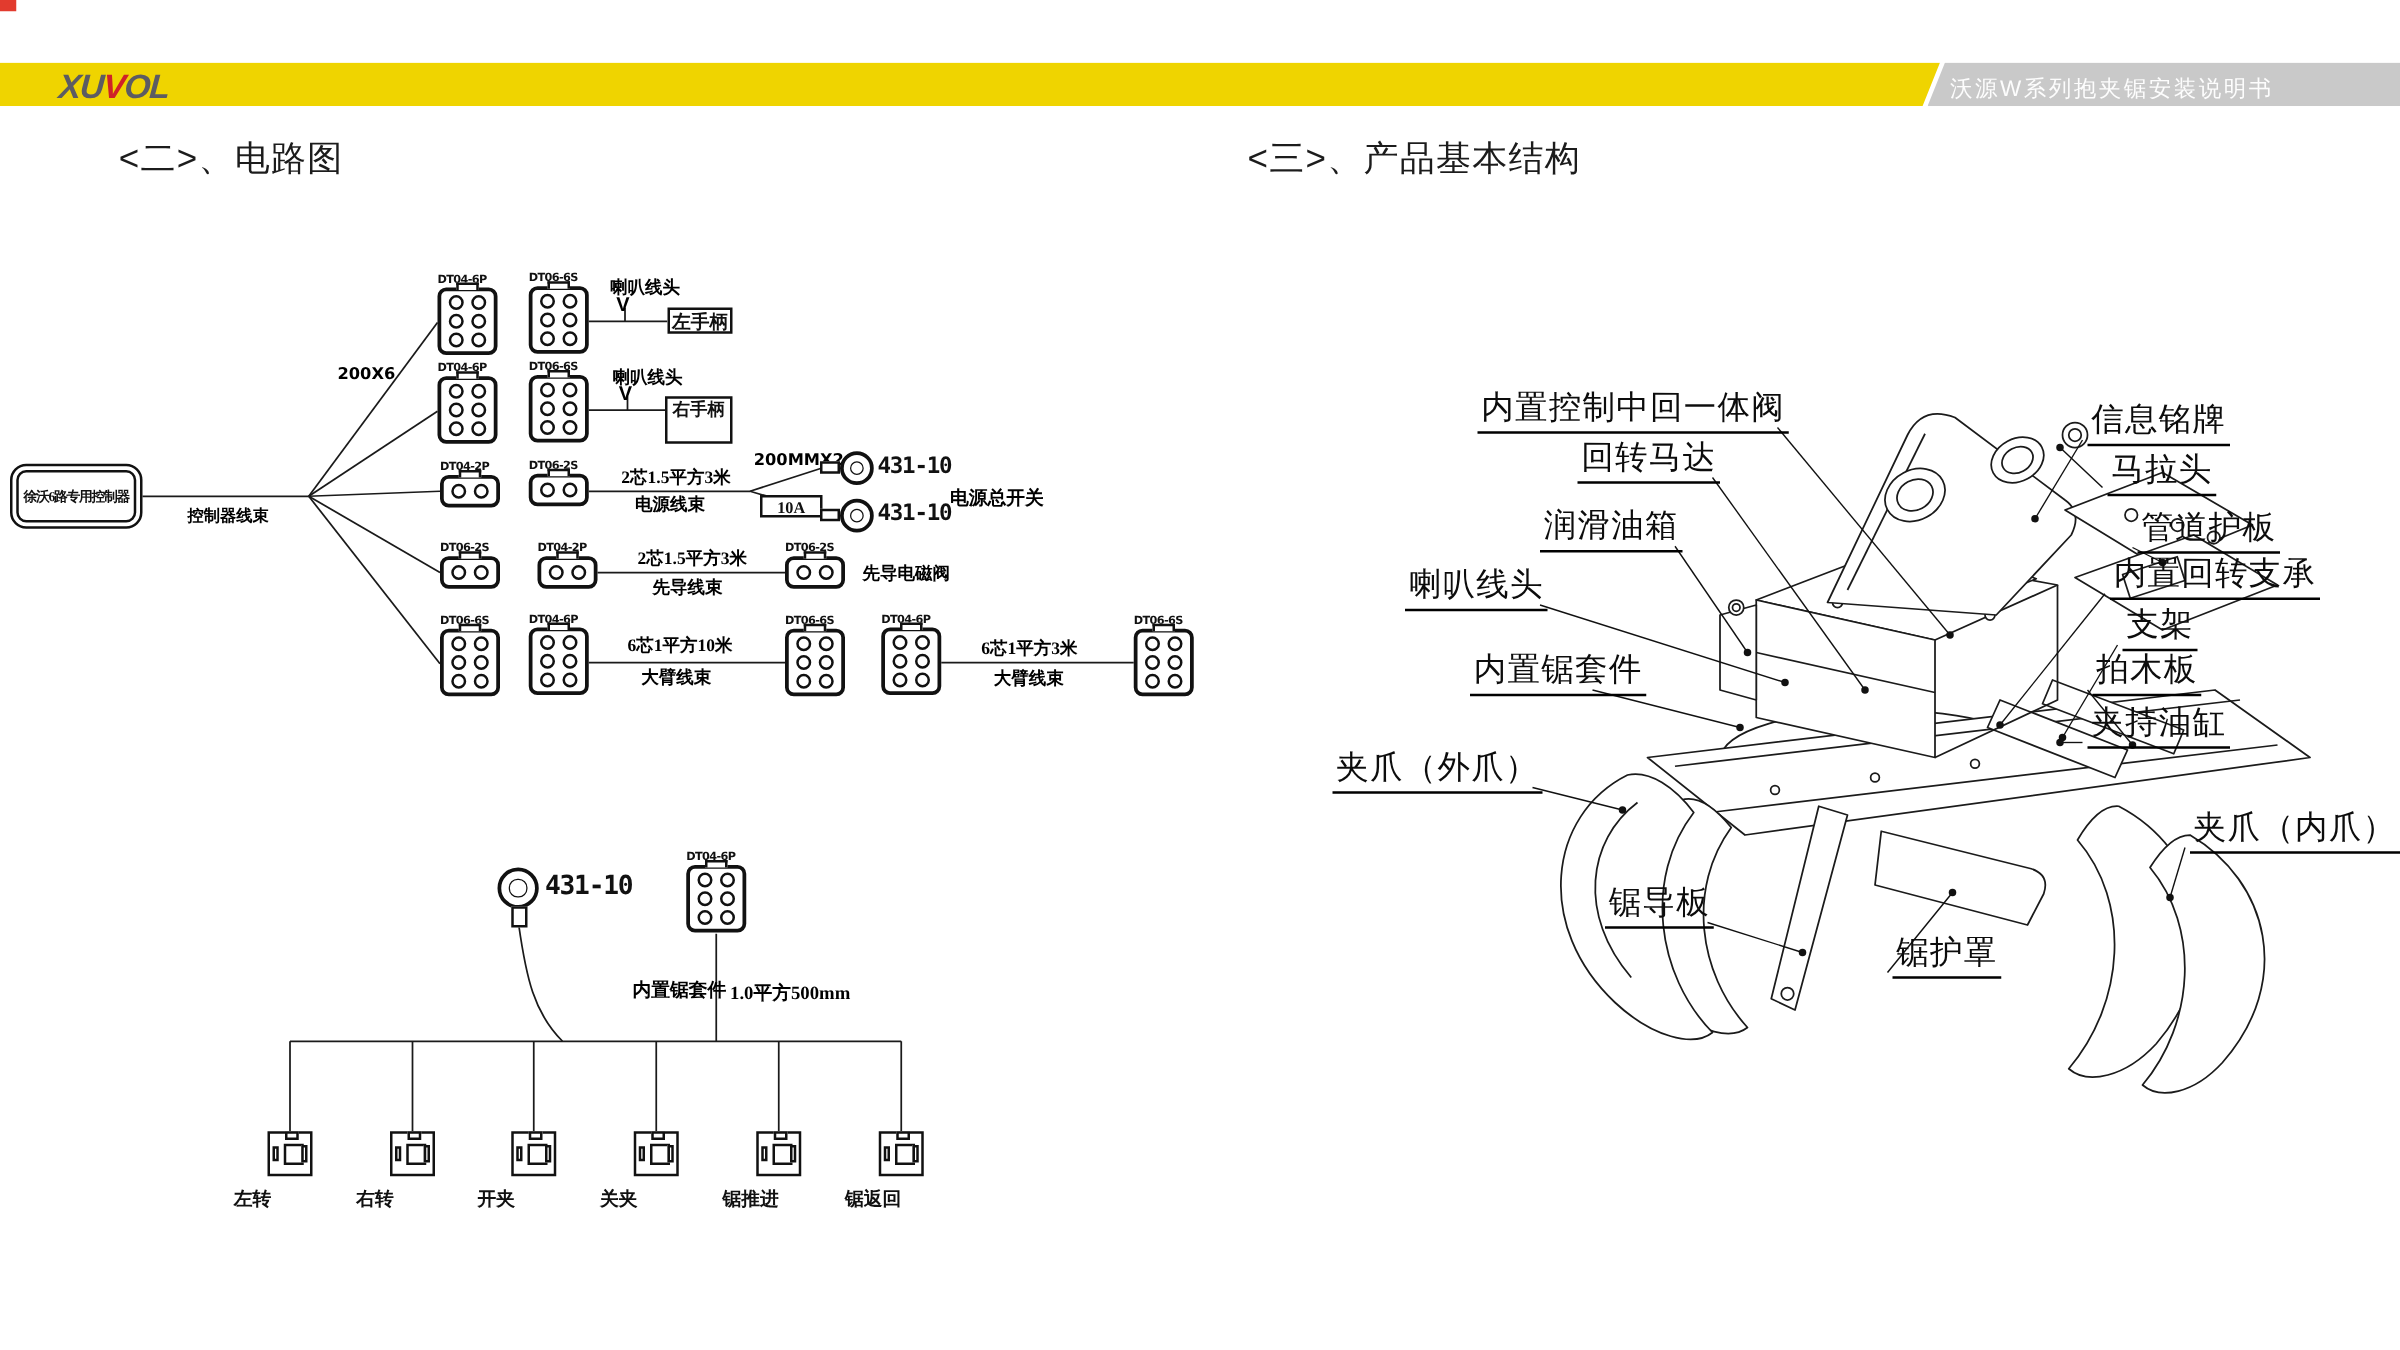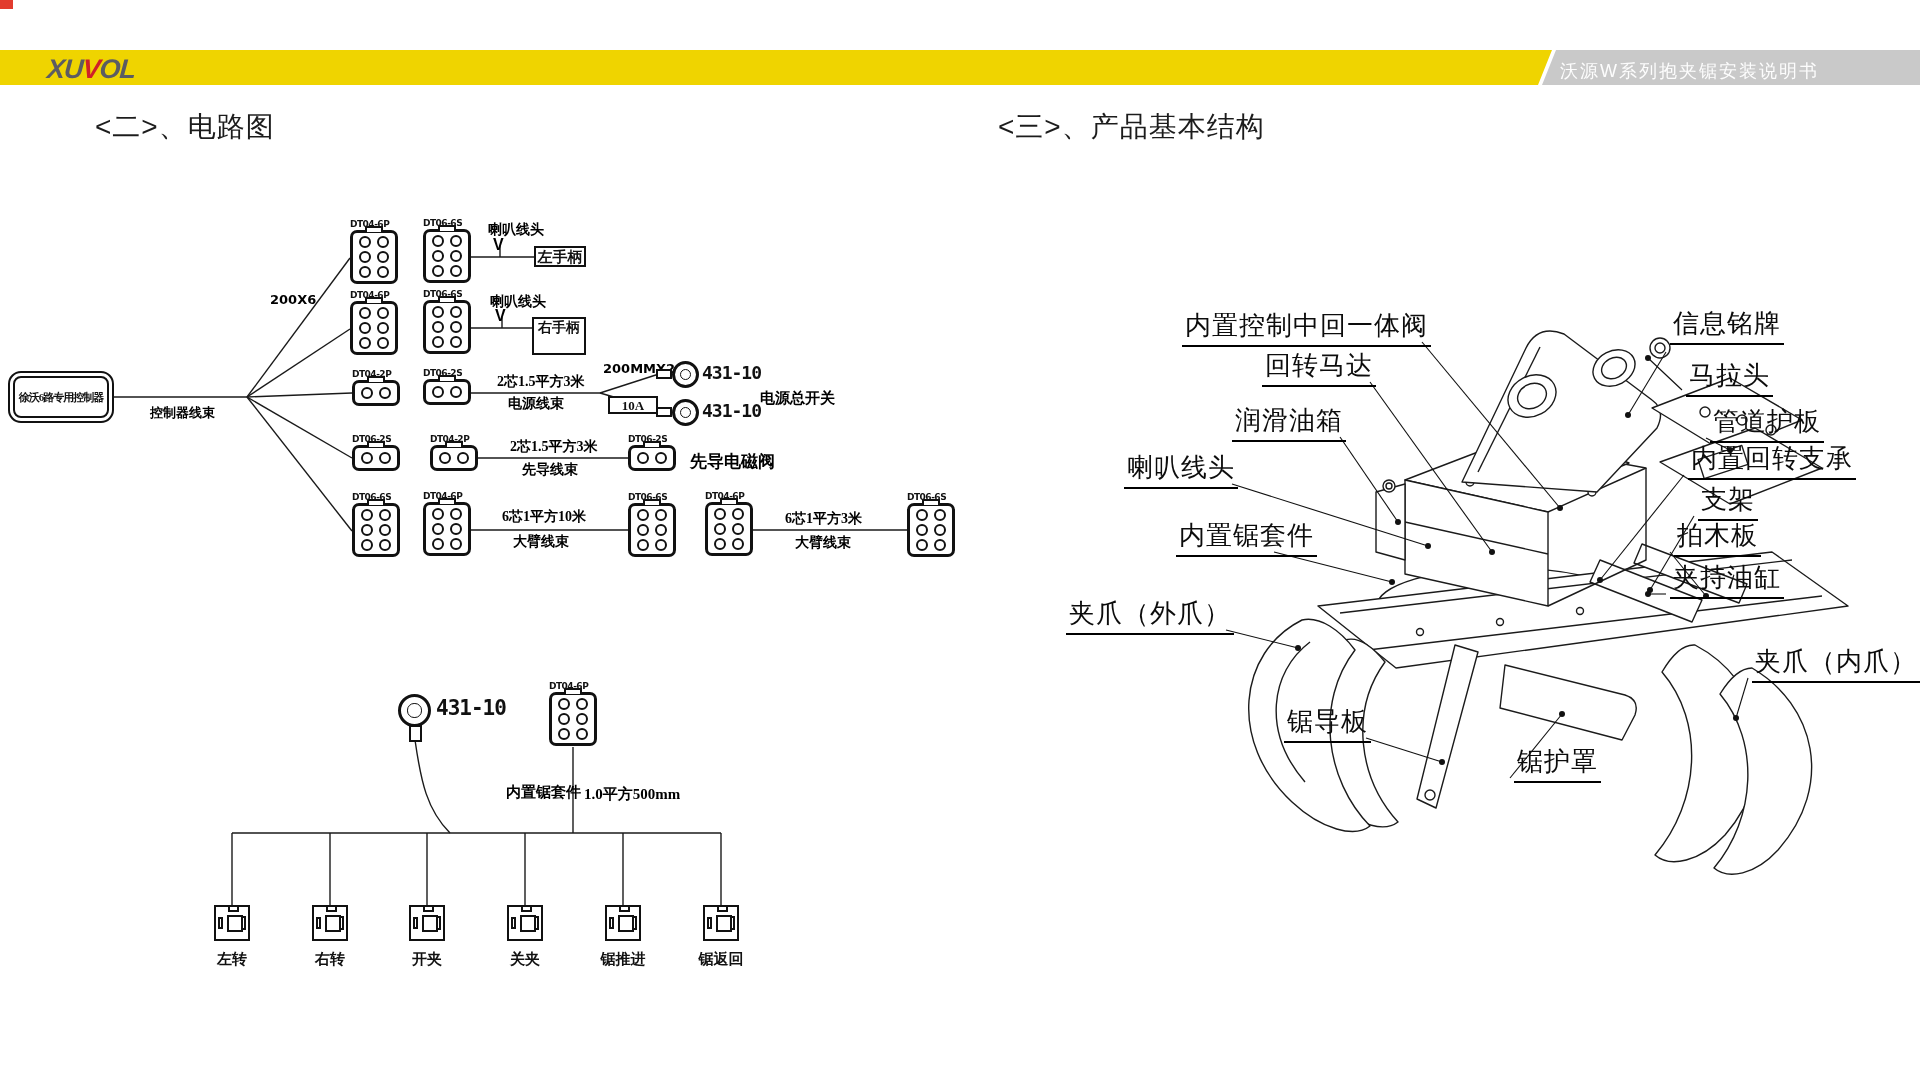--- a/index.html
+++ b/index.html
@@ -43,21 +43,21 @@
         display:flex;align-items:center;justify-content:center}
   .ring i{display:block;width:45%;height:45%;border:1.5px solid #111;border-radius:50%}
   .stub{position:absolute;z-index:2;box-sizing:border-box;border:2px solid #111;background:#fff}
   
   .sw{position:absolute;z-index:2;width:36px;height:36px;box-sizing:border-box;border:2px solid #111;background:#fff}
   .sw i{position:absolute;box-sizing:border-box;border:2px solid #111;background:#fff}
   .sw .t{top:-2px;left:12px;width:11px;height:7px}
   .sw .c{top:8px;left:11px;width:16px;height:17px}
   .sw .l{top:10px;left:2px;width:5px;height:12px}
   .sw .r{top:9px;right:2px;width:5px;height:14px}
-  .swlabel{position:absolute;z-index:2;width:90px;text-align:center;font-family:"Liberation Serif",serif;
+  .swlabel{position:absolute;z-index:2;width:90px;text-align:left;font-family:"Liberation Serif",serif;
            font-weight:bold;font-size:15px;white-space:nowrap}
   
   .slabel{position:absolute;z-index:2;font-family:"Liberation Serif",serif;font-size:26px;color:#0c0c0c;
           white-space:nowrap;border-bottom:2px solid #000;padding:0 3px 2px 3px;letter-spacing:1px}
   svg.layer{position:absolute;left:0;top:0;z-index:1}
 </style>
 </head>
 <body>
 
 <div class="corner" style="background:#e23b2e"></div>
@@ -212,21 +212,21 @@
 <div class="wlabel" style="left:510px;top:438px">2芯1.5平方3米</div>
 <div class="wlabel" style="left:522px;top:461px">先导线束</div>
 <div class="conn c2" style="left:628px;top:434px">
   <div class="clabel">DT06-2S</div>
   <div class="cbody">
       <i class="tab"></i>
       <span class="pin"></span>
       <span class="pin"></span>
     </div>
 </div>
-<div class="wlabel" style="left:690px;top:450px;font-size:17px">先导电磁阀</div>
+<div class="wlabel" style="left:690px;top:450px;font-size:14px">先导电磁阀</div>
 
 <div class="conn c6" style="left:352px;top:492px">
   <div class="clabel">DT06-6S</div>
   <div class="cbody">
       <i class="tab"></i>
       <span class="pin"></span>
       <span class="pin"></span>
       <span class="pin"></span>
       <span class="pin"></span>
       <span class="pin"></span>
@@ -447,21 +447,21 @@
 </svg>
 
 <div class="slabel" style="left:1182px;top:308px">内置控制中回一体阀</div>
 <div class="slabel" style="left:1262px;top:348px">回转马达</div>
 <div class="slabel" style="left:1232px;top:403px">润滑油箱</div>
 <div class="slabel" style="left:1124px;top:450px">喇叭线头</div>
 <div class="slabel" style="left:1176px;top:518px">内置锯套件</div>
 <div class="slabel" style="left:1066px;top:596px">夹爪（外爪）</div>
 <div class="slabel" style="left:1284px;top:704px">锯导板</div>
 
-<div class="slabel" style="left:1670px;top:306px">信息铭牌</div>
+<div class="slabel" style="left:1670px;top:318px">信息铭牌</div>
 <div class="slabel" style="left:1686px;top:358px">马拉头</div>
 <div class="slabel" style="left:1710px;top:404px">管道护板</div>
 <div class="slabel" style="left:1688px;top:441px">内置回转支承</div>
 <div class="slabel" style="left:1698px;top:482px">支架</div>
 <div class="slabel" style="left:1674px;top:518px">拍木板</div>
 <div class="slabel" style="left:1670px;top:560px">夹持油缸</div>
 <div class="slabel" style="left:1752px;top:644px">夹爪（内爪）</div>
 <div class="slabel" style="left:1514px;top:744px">锯护罩</div>
 
 </body></html>

